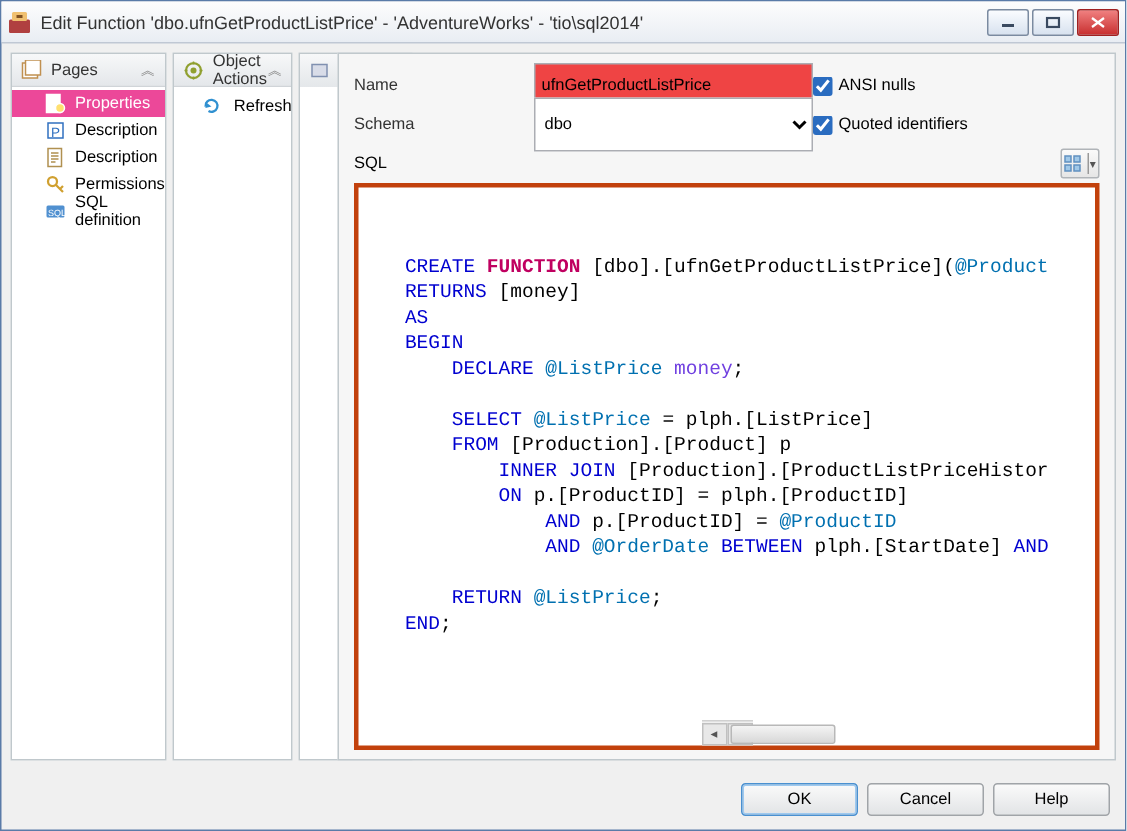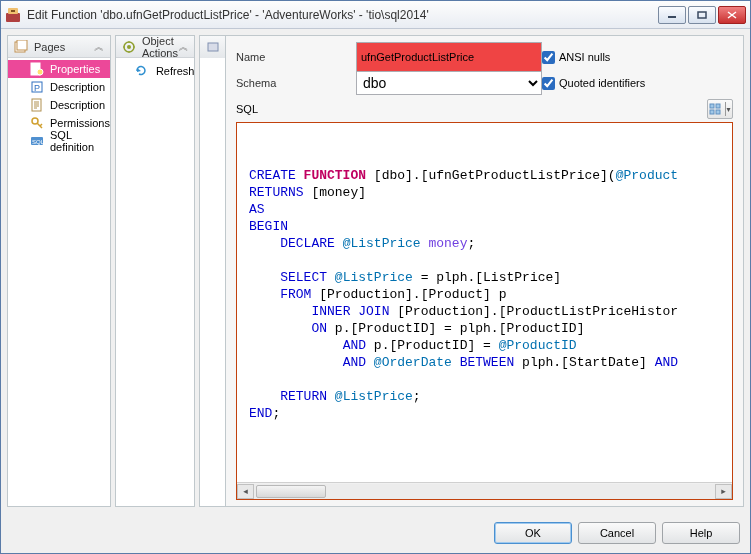--- a/index.html
+++ b/index.html
@@ -22,28 +22,28 @@
 .tree-item { display: flex; align-items: center; height: 18px; padding-left: 22px; cursor: default; }
 .tree-item .ticon2 { width: 14px; height: 14px; margin-right: 6px; }
 .tree-item.sel { background: #ec4899; color: #fff; text-align: right; }
 .act-item { display: flex; align-items: center; height: 22px; padding-left: 18px; }
 .act-item .ticon2 { width: 14px; height: 14px; margin-right: 8px; }
 .collapsed .panel-hd { border-bottom: none; font-style: italic; }
 .main { flex: 1; display: flex; flex-direction: column; border: 1px solid #c0c8cc; background: #f6f6f6; padding: 8px 10px 6px 10px; }
 .formrow { display: flex; align-items: center; height: 26px; }
 .formrow .lbl { width: 120px; color: #333; }
 .tinput { height: 30px; width: 186px; border: 1px solid #abadb3; background: #ef4444; padding: 0 4px; font-family: inherit; font-size: 11px; }
-.combo { height: 24px; width: 186px; border: 1px solid #abadb3; background: #fff; font-family: inherit; font-size: 14px; padding: 0 2px; }
+.combo { height: 36px; width: 186px; border: 1px solid #abadb3; background: #fff; font-family: inherit; font-size: 11px; padding: 0 2px; }
 .chk { display: flex; align-items: center; gap: 4px; }
 .chk input { width: 13px; height: 13px; accent-color: #2a6cc0; }
 .sqlrow { display: flex; align-items: center; height: 22px; margin-top: 2px; }
 .sqlrow .lbl { width: 120px; }
 .toolbtn { width: 26px; height: 20px; border: 1px solid #b0b4b8; background: linear-gradient(#fafafa,#e6e6e6); margin-left: auto; border-radius: 2px; display:flex; align-items:center; justify-content:center; }
 .toolbtn .dd { width:6px; border-left:1px solid #999; height:14px; margin-left:4px; display:flex; align-items:center; justify-content:center; color:#555; font-size:8px;}
-.editor-wrap { flex: 1; border: 1px solid #c2410c; background: #fff; margin-top: 2px; display: flex; flex-direction: column; overflow: hidden; }
+.editor-wrap { flex: 1; border: 3px solid #c2410c; background: #fff; margin-top: 2px; display: flex; flex-direction: column; overflow: hidden; align-items: center; }
 .editor { flex: 1; padding: 10px 12px; font-family: Consolas, "Courier New", monospace; font-size: 13px; line-height: 17px; white-space: pre; overflow: hidden; position: relative; }
 .hscroll { height: 17px; background: #f0f0f0; border-top: 1px solid #d0d0d0; display:flex; align-items:center; }
 .hscroll .sbtn { width:17px; height:15px; border:1px solid #c0c0c0; background:#e8e8e8; display:flex;align-items:center;justify-content:center;font-size:9px;color:#555;}
 .hscroll .track { flex:1; height:15px; background:#ececec; position:relative;}
 .hscroll .thumb { position:absolute; left:2px; top:1px; height:13px; width:70px; background:linear-gradient(#f4f4f4,#d8d8d8); border:1px solid #b8b8b8; border-radius:2px;}
 .kw { color: #0000d0; }
 .fn { color: #c00060; font-weight: bold; }
 .ty { color: #7040e0; }
 .va { color: #0070b0; }
 .bk { color: #000; }

